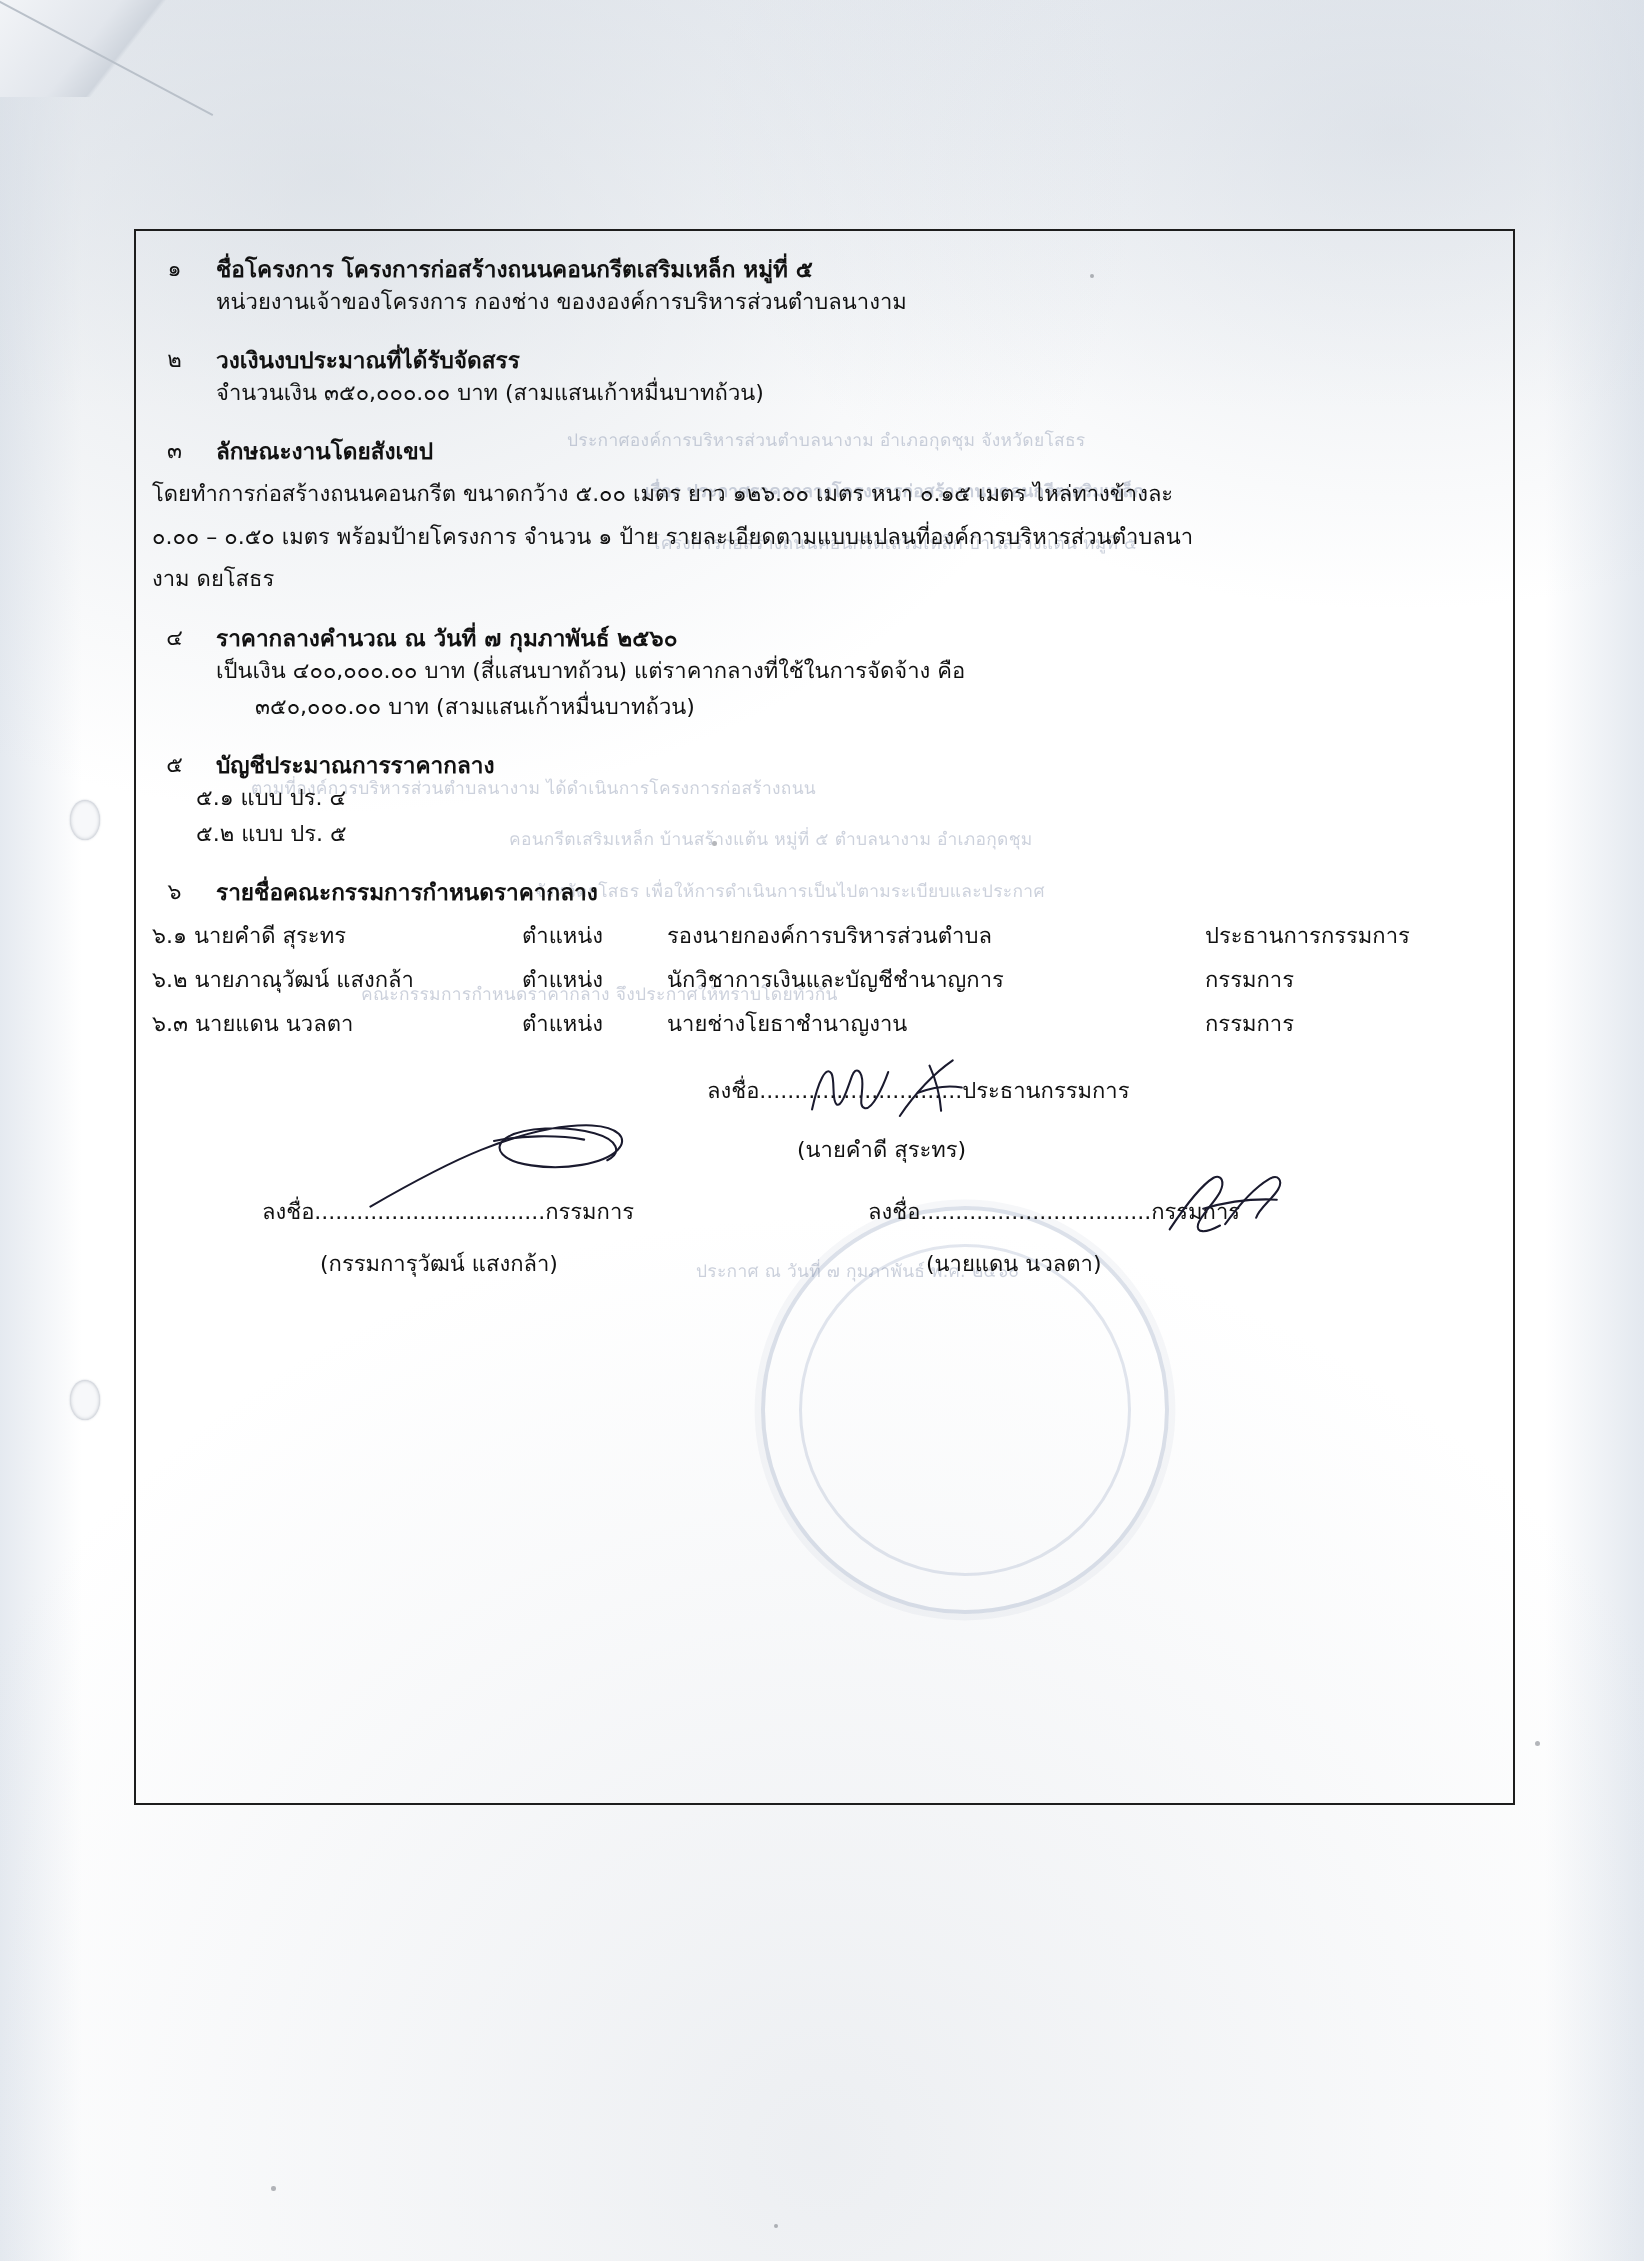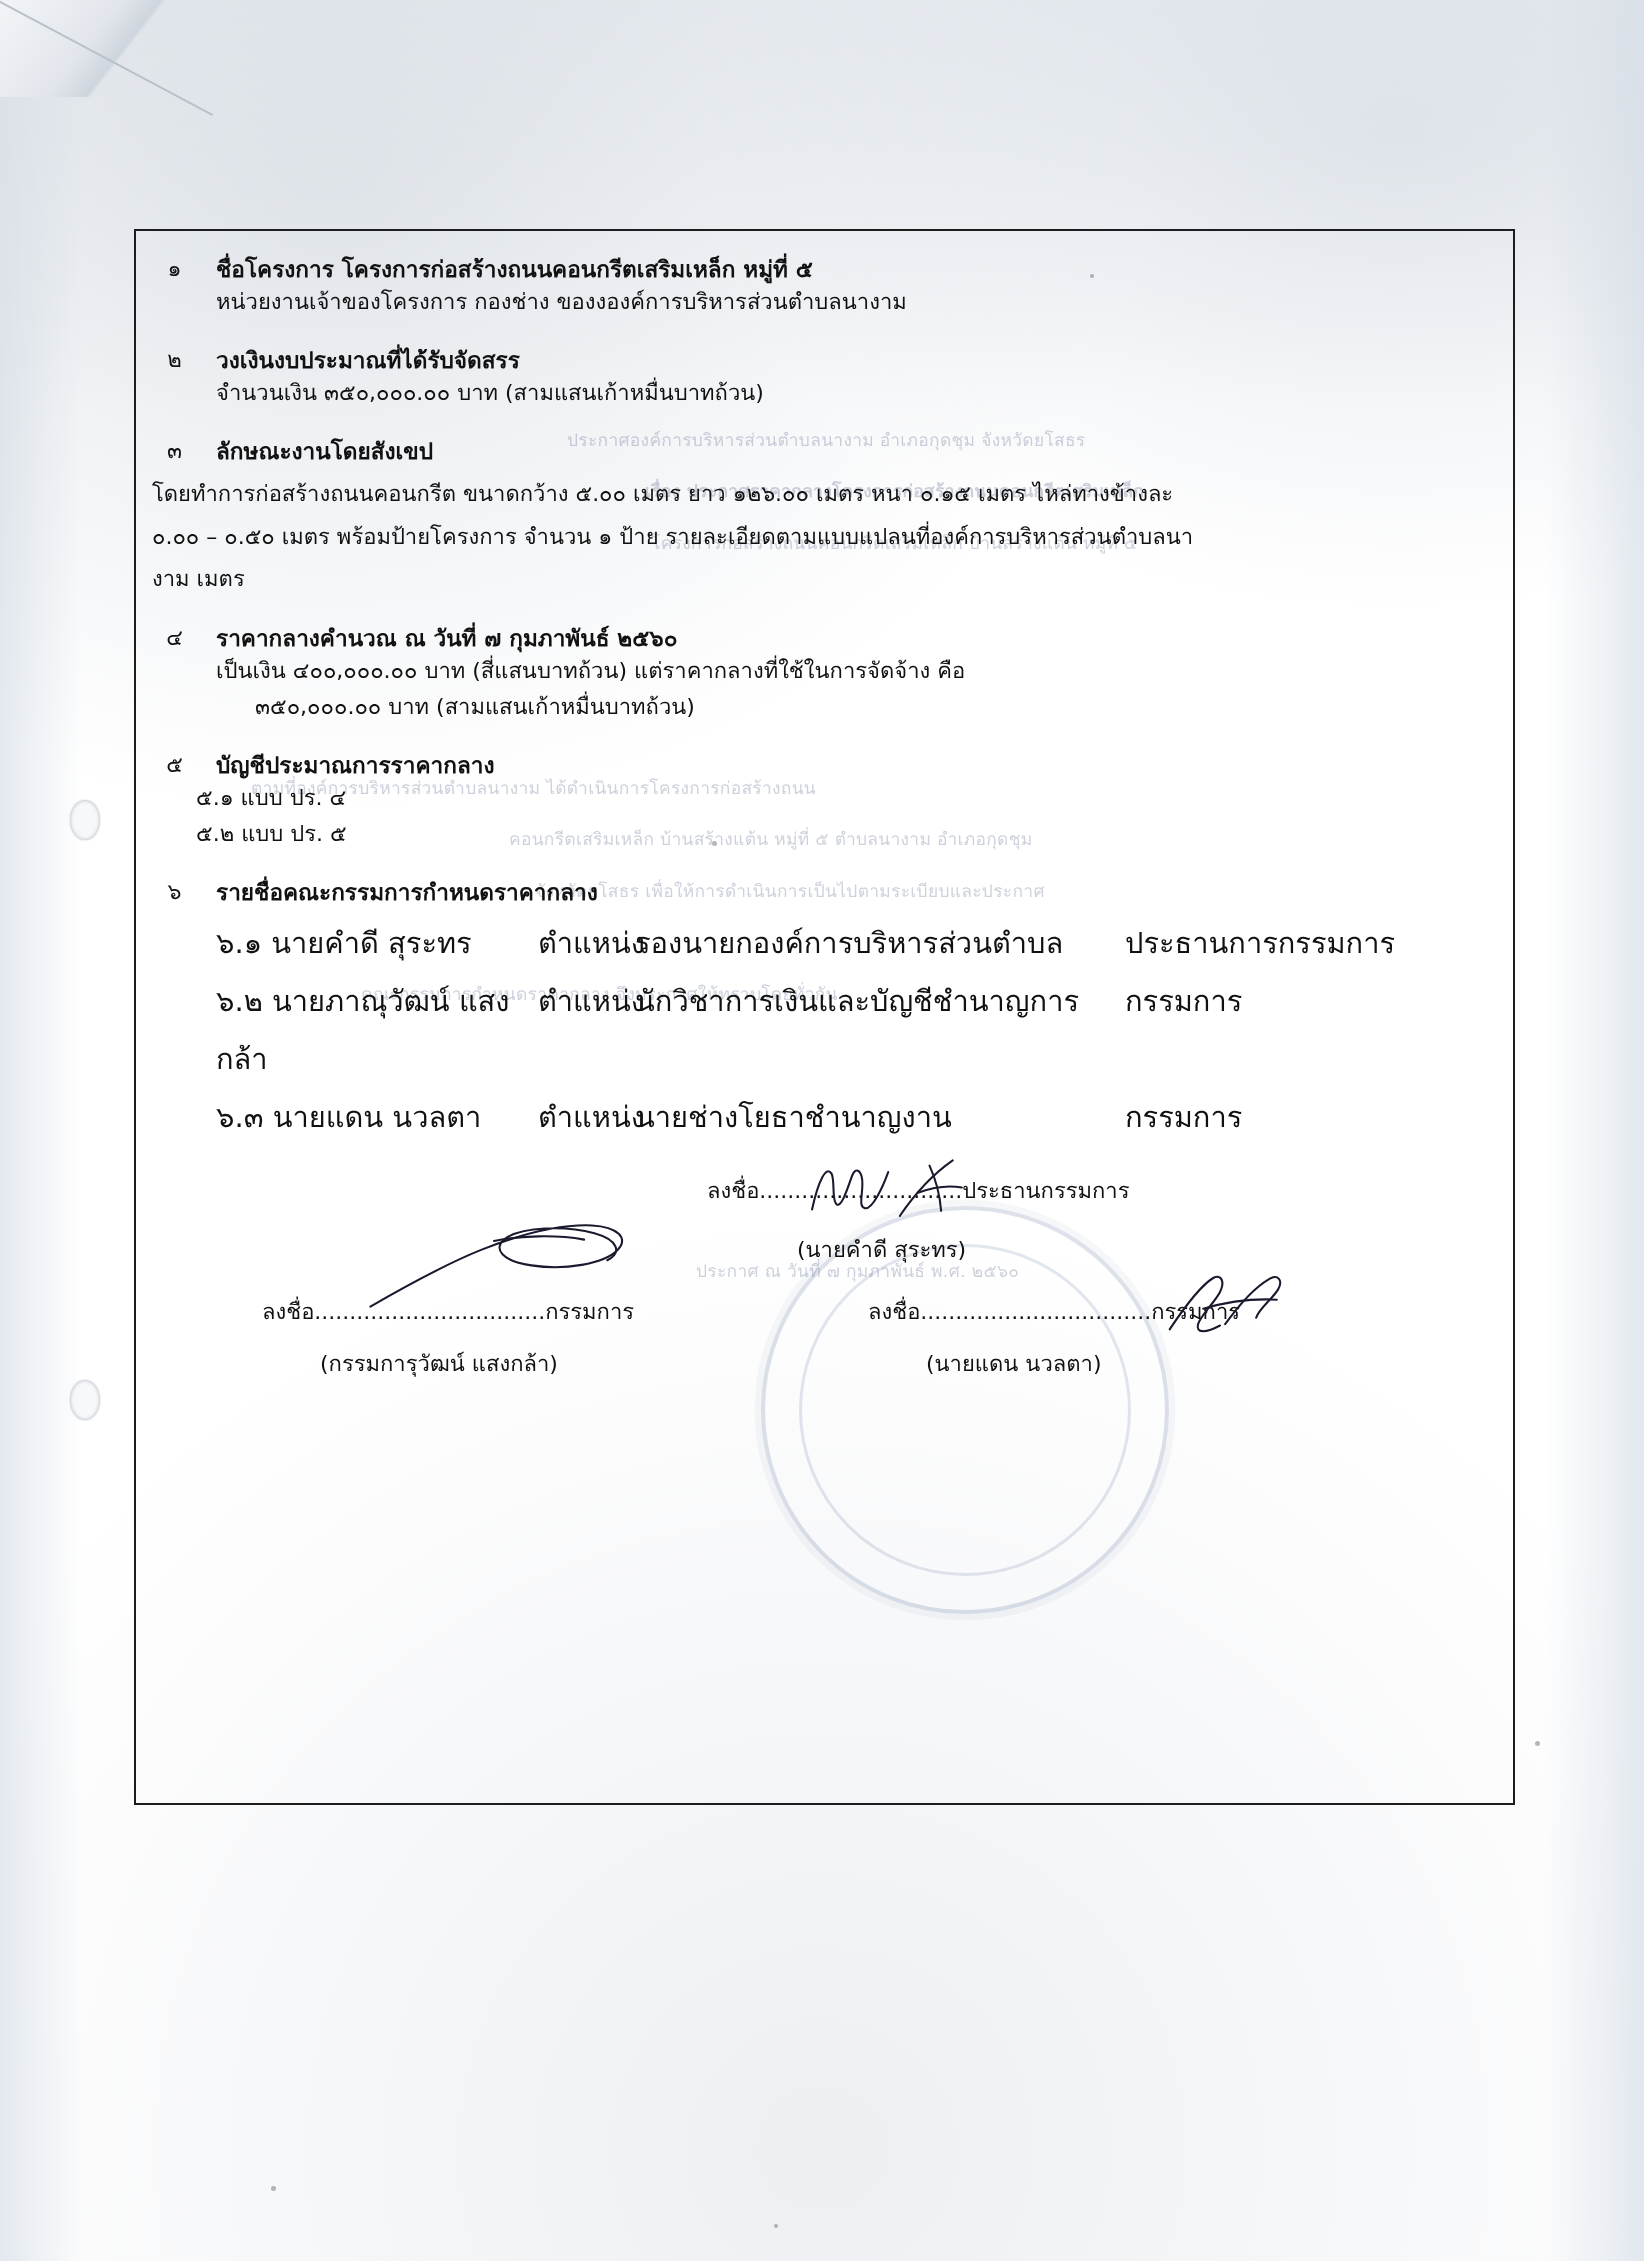--- a/index.html
+++ b/index.html
@@ -152,23 +152,23 @@
   .gap-m { height: 26px; }
   .gap-l { height: 36px; }
 
   .justified {
     width: 1264px;
     font-size: 22px;
     line-height: 1.95;
   }
   .committee-row {
     display: flex;
-    margin-left: 64px;
-    font-size: 29px;
+    font-size: 22px;
     line-height: 2.0;
+    gap: 48px;
   }
   .c-name  { width: 322px; }
   .c-poslabel { width: 97px; }
   .c-pos   { width: 490px; }
   .c-role  { width: 271px; }
 
   .sign-block {
     position: relative;
     margin-top: 34px;
     height: 277px;
@@ -273,21 +273,21 @@
     <div class="sub-line">จำนวนเงิน      ๓๕๐,๐๐๐.๐๐     บาท (สามแสนเก้าหมื่นบาทถ้วน)</div>
 
     <div class="gap-l"></div>
 
     <div class="row">
       <span class="num">๓</span>
       <span class="head-line">ลักษณะงานโดยสังเขป</span>
     </div>
     <div class="justified">โดยทำการก่อสร้างถนนคอนกรีต ขนาดกว้าง ๕.๐๐ เมตร ยาว ๑๒๖.๐๐ เมตร หนา ๐.๑๕ เมตร  ไหล่ทางข้างละ</div>
     <div class="justified">๐.๐๐ – ๐.๕๐ เมตร  พร้อมป้ายโครงการ จำนวน ๑  ป้าย รายละเอียดตามแบบแปลนที่องค์การบริหารส่วนตำบลนา</div>
-    <div class="justified">งาม  เมตร</div>
+    <div class="justified">งาม  ดยโสธร</div>
 
     <div class="gap-m"></div>
 
     <div class="row">
       <span class="num">๔</span>
       <span class="head-line">ราคากลางคำนวณ  ณ  วันที่      ๗ กุมภาพันธ์ ๒๕๖๐</span>
     </div>
     <div class="sub-line">เป็นเงิน     ๔๐๐,๐๐๐.๐๐    บาท (สี่แสนบาทถ้วน)    แต่ราคากลางที่ใช้ในการจัดจ้าง  คือ</div>
     <div class="gap-s"></div>
     <div class="indent-2">๓๕๐,๐๐๐.๐๐     บาท (สามแสนเก้าหมื่นบาทถ้วน)</div>

